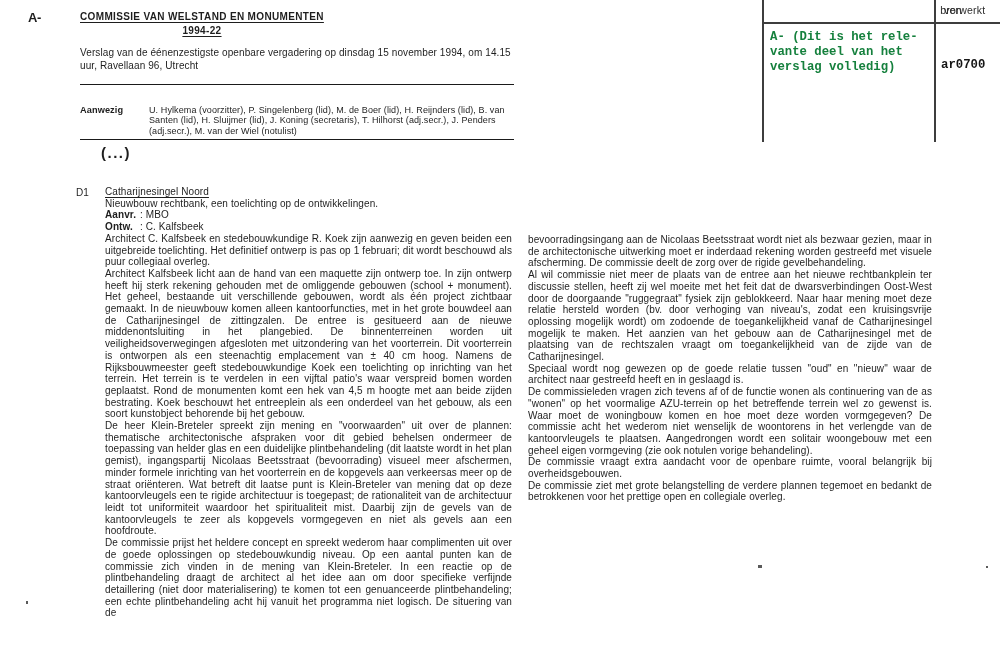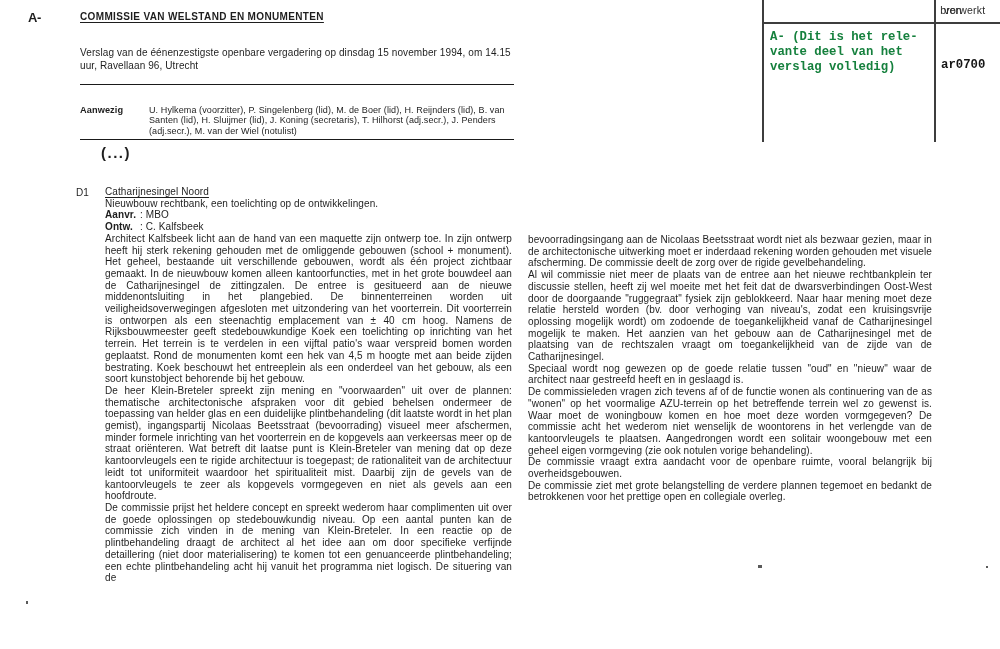--- a/index.html
+++ b/index.html
@@ -59,20 +59,21 @@
   .speck2 { left:758px; top:565px; width:4px; height:3px; }
   .speck3 { left:986px; top:566px; width:2px; height:2px; }
 </style>
 </head>
 <body>
 
 <div class="abs margin-mark">A-</div>
 
 <div class="abs header">
   <div class="h-line">COMMISSIE VAN WELSTAND EN MONUMENTEN</div>
+  <div class="h-line">1994-22</div>
 </div>
 <div class="abs meeting-line">Verslag van de éénenzestigste openbare vergadering op dinsdag 15 november 1994, om 14.15 uur, Ravellaan 96, Utrecht</div>
 
 <div class="abs attendance">
   <div class="att-row">
     <div class="att-label">Aanwezig</div>
     <div class="att-body">U. Hylkema (voorzitter), P. Singelenberg (lid), M. de Boer (lid), H. Reijnders (lid), B. van Santen (lid), H. Sluijmer (lid), J. Koning (secretaris), T. Hilhorst (adj.secr.), J. Penders (adj.secr.), M. van der Wiel (notulist)</div>
   </div>
 </div>
 
@@ -92,27 +93,28 @@
 
 <div class="abs col col-left">
   <div class="item-title">Catharijnesingel Noord</div>
   <div>Nieuwbouw rechtbank, een toelichting op de ontwikkelingen.</div>
   <div>
     <span class="meta-label">Aanvr.</span><span>: MBO</span>
   </div>
   <div>
     <span class="meta-label">Ontw.</span><span>: C. Kalfsbeek</span>
   </div>
+  <p>Architect C. Kalfsbeek en stedebouwkundige R. Koek zijn aanwezig en geven beiden een uitgebreide toelichting. Het definitief ontwerp is pas op 1 februari; dit wordt beschouwd als puur collegiaal overleg.</p>
   <p>Architect Kalfsbeek licht aan de hand van een maquette zijn ontwerp toe. In zijn ontwerp heeft hij sterk rekening gehouden met de omliggende gebouwen (school + monument). Het geheel, bestaande uit verschillende gebouwen, wordt als één project zichtbaar gemaakt. In de nieuwbouw komen alleen kantoorfuncties, met in het grote bouwdeel aan de Catharijnesingel de zittingzalen. De entree is gesitueerd aan de nieuwe middenontsluiting in het plangebied. De binnenterreinen worden uit veiligheidsoverwegingen afgesloten met uitzondering van het voorterrein. Dit voorterrein is ontworpen als een steenachtig emplacement van ± 40 cm hoog. Namens de Rijksbouwmeester geeft stedebouwkundige Koek een toelichting op inrichting van het terrein. Het terrein is te verdelen in een vijftal patio's waar verspreid bomen worden geplaatst. Rond de monumenten komt een hek van 4,5 m hoogte met aan beide zijden bestrating. Koek beschouwt het entreeplein als een onderdeel van het gebouw, als een soort kunstobject behorende bij het gebouw.</p>
   <p>De heer Klein-Breteler spreekt zijn mening en "voorwaarden" uit over de plannen: thematische architectonische afspraken voor dit gebied behelsen ondermeer de toepassing van helder glas en een duidelijke plintbehandeling (dit laatste wordt in het plan gemist), ingangspartij Nicolaas Beetsstraat (bevoorrading) visueel meer afschermen, minder formele inrichting van het voorterrein en de kopgevels aan verkeersas meer op de straat oriënteren. Wat betreft dit laatse punt is Klein-Breteler van mening dat op deze kantoorvleugels een te rigide architectuur is toegepast; de rationaliteit van de architectuur leidt tot uniformiteit waardoor het spiritualiteit mist. Daarbij zijn de gevels van de kantoorvleugels te zeer als kopgevels vormgegeven en niet als gevels aan een hoofdroute.</p>
   <p>De commissie prijst het heldere concept en spreekt wederom haar complimenten uit over de goede oplossingen op stedebouwkundig niveau. Op een aantal punten kan de commissie zich vinden in de mening van Klein-Breteler. In een reactie op de plintbehandeling draagt de architect al het idee aan om door specifieke verfijnde detaillering (niet door materialisering) te komen tot een genuanceerde plintbehandeling; een echte plintbehandeling acht hij vanuit het programma niet logisch. De situering van de</p>
 </div>
 
 <div class="abs col col-right">
-  <p>bevoorradingsingang aan de Nicolaas Beetsstraat wordt niet als bezwaar gezien, maar in de architectonische uitwerking moet er inderdaad rekening worden gehouden met visuele afscherming. De commissie deelt de zorg over de rigide gevelbehandeling.</p>
+  <p>bevoorradingsingang aan de Nicolaas Beetsstraat wordt niet als bezwaar gezien, maar in de architectonische uitwerking moet er inderdaad rekening worden gestreefd met visuele afscherming. De commissie deelt de zorg over de rigide gevelbehandeling.</p>
   <p>Al wil commissie niet meer de plaats van de entree aan het nieuwe rechtbankplein ter discussie stellen, heeft zij wel moeite met het feit dat de dwarsverbindingen Oost-West door de doorgaande "ruggegraat" fysiek zijn geblokkeerd. Naar haar mening moet deze relatie hersteld worden (bv. door verhoging van niveau's, zodat een kruisingsvrije oplossing mogelijk wordt) om zodoende de toegankelijkheid vanaf de Catharijnesingel mogelijk te maken. Het aanzien van het gebouw aan de Catharijnesingel met de plaatsing van de rechtszalen vraagt om toegankelijkheid van de zijde van de Catharijnesingel.</p>
   <p>Speciaal wordt nog gewezen op de goede relatie tussen "oud" en "nieuw" waar de architect naar gestreefd heeft en in geslaagd is.</p>
   <p>De commissieleden vragen zich tevens af of de functie wonen als continuering van de as "wonen" op het voormalige AZU-terrein op het betreffende terrein wel zo gewenst is. Waar moet de woningbouw komen en hoe moet deze worden vormgegeven? De commissie acht het wederom niet wenselijk de woontorens in het verlengde van de kantoorvleugels te plaatsen. Aangedrongen wordt een solitair woongebouw met een geheel eigen vormgeving (zie ook notulen vorige behandeling).</p>
   <p>De commissie vraagt extra aandacht voor de openbare ruimte, vooral belangrijk bij overheidsgebouwen.</p>
   <p>De commissie ziet met grote belangstelling de verdere plannen tegemoet en bedankt de betrokkenen voor het prettige open en collegiale overleg.</p>
 </div>
 
 <div class="abs speck speck1"></div>
 <div class="abs speck speck2"></div>
 <div class="abs speck speck3"></div>

